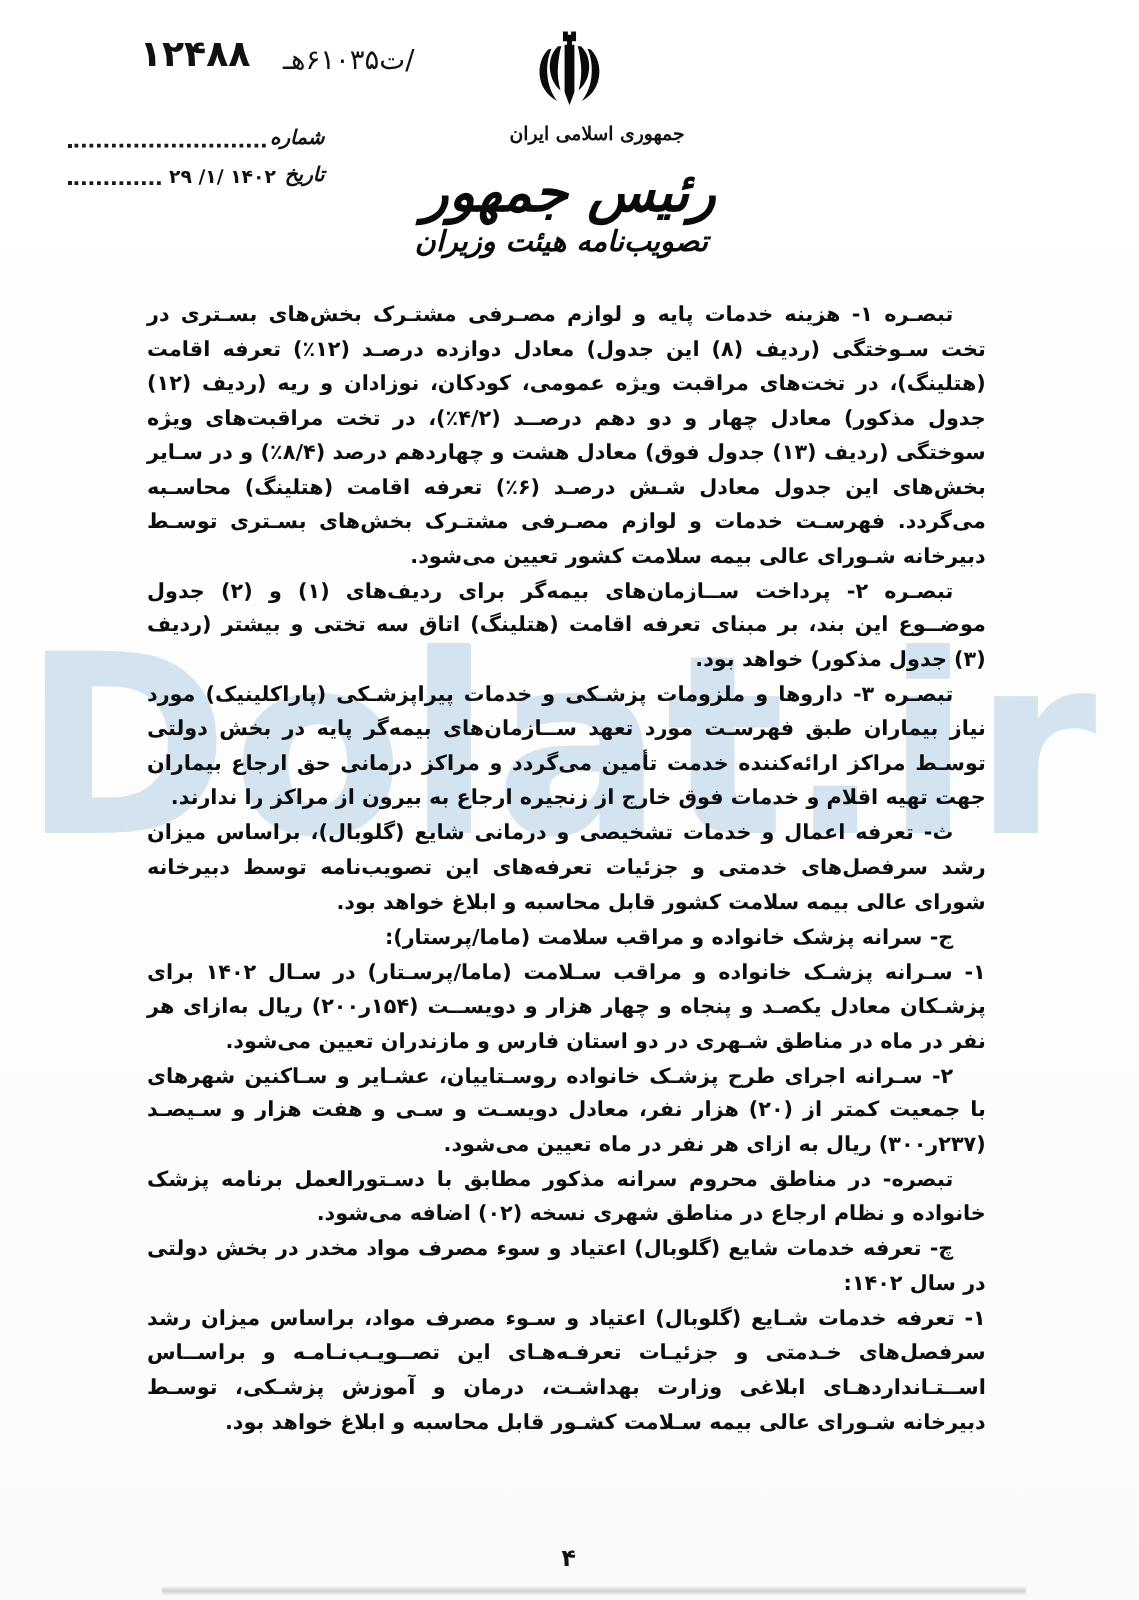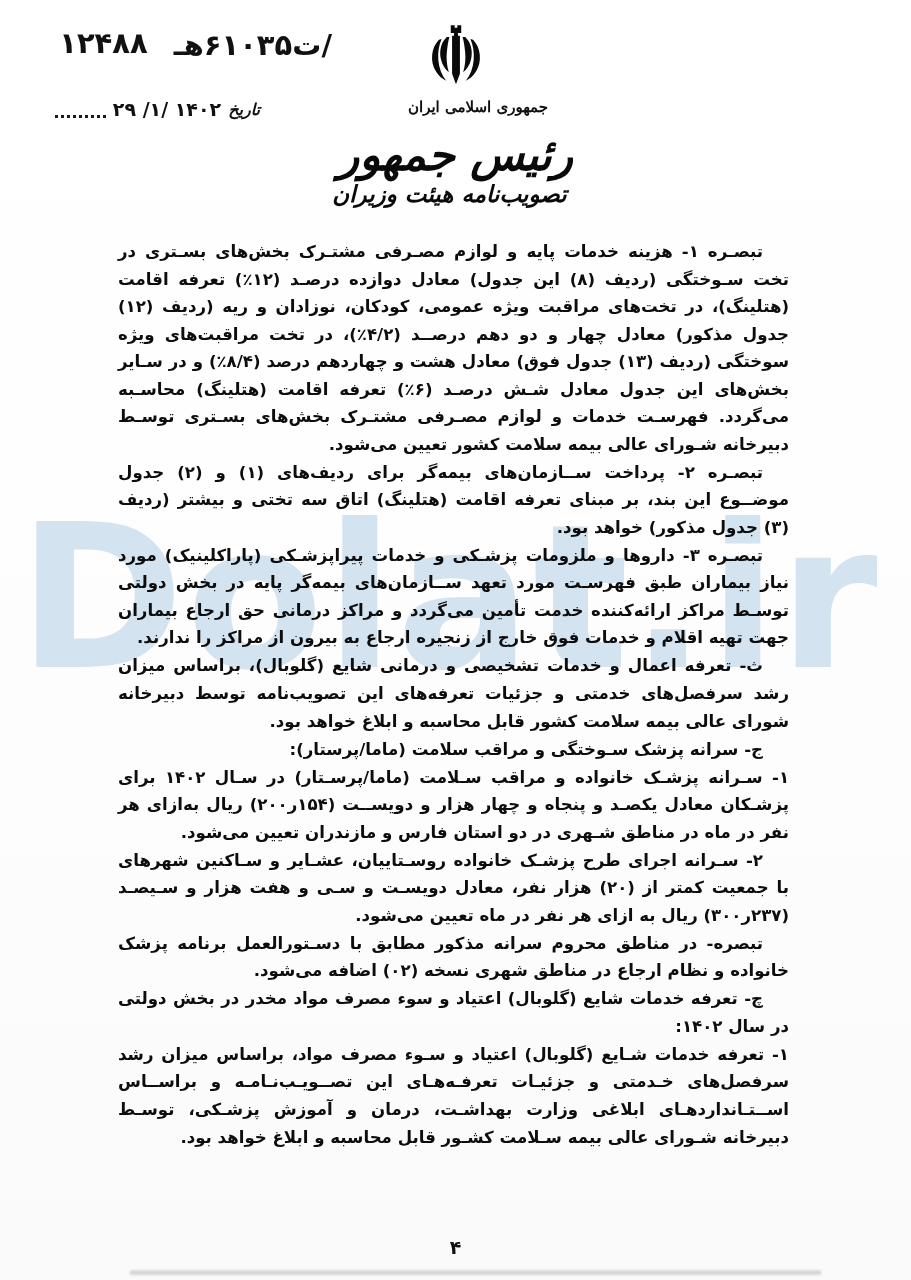--- a/index.html
+++ b/index.html
@@ -77,22 +77,22 @@
     gap: 26px;
     font-size: 27px;
     font-weight: 700;
     letter-spacing: 1px;
   }
   #reg-numbers .serial {
     font-size: 29px;
     font-weight: 700;
   }
   #reg-numbers .code {
-    font-size: 29px;
-    font-weight: 700;
+    font-size: 22px;
+    font-weight: 400;
     transform: translateY(2px);
   }
 
   
   #meta-block {
     position: absolute;
     top: 92px;
     left: 55px;
     width: 205px;
     direction: rtl;
@@ -112,21 +112,21 @@
     white-space: nowrap;
     transform: translateY(-3px);
   }
   .meta-dots {
     flex: 1;
     border-bottom: 3px dotted #1a1a1a;
     height: 9px;
     margin-bottom: 4px;
   }
   .meta-value {
-    font-size: 19px;
+    font-size: 15px;
     font-weight: 700;
     letter-spacing: 1px;
     white-space: nowrap;
     padding: 0 4px;
     transform: translateY(-2px);
   }
 
   
   #crest-block {
     position: absolute;
@@ -218,20 +218,24 @@
 
   <div class="header">
 
     <div id="reg-numbers">
       <span class="code">/ت۶۱۰۳۵هـ</span>
       <span class="serial">۱۲۴۸۸</span>
     </div>
 
     <div id="meta-block">
       <div class="meta-row">
+        <span class="meta-label">شماره</span>
+        <span class="meta-dots"></span>
+      </div>
+      <div class="meta-row">
         <span class="meta-label">تاریخ</span>
         <span class="meta-value">۱۴۰۲ /۱/ ۲۹</span>
         <span class="meta-dots"></span>
       </div>
     </div>
 
     <div id="crest-block">
       <svg id="emblem" viewBox="0 0 100 110" aria-hidden="true">
         <g fill="#0a0a0a">
 
@@ -254,21 +258,21 @@
       <div id="doc-kind">تصویب‌نامه هیئت وزیران</div>
     </div>
 
   </div>
 
   <div id="body-text">
       <p>تبصـره ۱- هزینه خدمات پایه و لوازم مصـرفی مشتـرک بخش‌های بسـتری در تخت سـوختگی (ردیف (۸) این جدول) معادل دوازده درصـد (۱۲٪) تعرفه اقامت (هتلینگ)، در تخت‌های مراقبت ویژه عمومی، کودکان، نوزادان و ریه (ردیف (۱۲) جدول مذکور) معادل چهار و دو دهم درصــد (۴/۲٪)، در تخت مراقبت‌های ویژه سوختگی (ردیف (۱۳) جدول فوق) معادل هشت و چهاردهم درصد (۸/۴٪) و در سـایر بخش‌های این جدول معادل شـش درصـد (۶٪) تعرفه اقامت (هتلینگ) محاسـبه می‌گردد. فهرسـت خدمات و لوازم مصـرفی مشتـرک بخش‌های بسـتری توسـط دبیرخانه شـورای عالی بیمه سلامت کشور تعیین می‌شود.</p>
       <p>تبصـره ۲- پرداخت ســازمان‌های بیمه‌گر برای ردیف‌های (۱) و (۲) جدول موضــوع این بند، بر مبنای تعرفه اقامت (هتلینگ) اتاق سه تختی و بیشتر (ردیف (۳) جدول مذکور) خواهد بود.</p>
       <p>تبصـره ۳- داروها و ملزومات پزشـکی و خدمات پیراپزشـکی (پاراکلینیک) مورد نیاز بیماران طبق فهرسـت مورد تعهد ســازمان‌های بیمه‌گر پایه در بخش دولتی توسـط مراکز ارائه‌کننده خدمت تأمین می‌گردد و مراکز درمانی حق ارجاع بیماران جهت تهیه اقلام و خدمات فوق خارج از زنجیره ارجاع به بیرون از مراکز را ندارند.</p>
       <p>ث- تعرفه اعمال و خدمات تشخیصی و درمانی شایع (گلوبال)، براساس میزان رشد سرفصل‌های خدمتی و جزئیات تعرفه‌های این تصویب‌نامه توسط دبیرخانه شورای عالی بیمه سلامت کشور قابل محاسبه و ابلاغ خواهد بود.</p>
-      <p>ج- سرانه پزشک سـوختگی و مراقب سلامت (ماما/پرستار):</p>
+      <p>ج- سرانه پزشک خانواده و مراقب سلامت (ماما/پرستار):</p>
       <p class="no-indent">۱- سـرانه پزشـک خانواده و مراقب سـلامت (ماما/پرسـتار) در سـال ۱۴۰۲ برای پزشـکان معادل یکصـد و پنجاه و چهار هزار و دویســت (۱۵۴ر۲۰۰) ریال به‌ازای هر نفر در ماه در مناطق شـهری در دو استان فارس و مازندران تعیین می‌شود.</p>
       <p>۲- سـرانه اجرای طرح پزشـک خانواده روسـتاییان، عشـایر و سـاکنین شهرهای با جمعیت کمتر از (۲۰) هزار نفر، معادل دویسـت و سـی و هفت هزار و سـیصـد (۲۳۷ر۳۰۰) ریال به ازای هر نفر در ماه تعیین می‌شود.</p>
       <p>تبصره- در مناطق محروم سرانه مذکور مطابق با دسـتورالعمل برنامه پزشک خانواده و نظام ارجاع در مناطق شهری نسخه (۰۲) اضافه می‌شود.</p>
       <p>چ- تعرفه خدمات شایع (گلوبال) اعتیاد و سوء مصرف مواد مخدر در بخش دولتی در سال ۱۴۰۲:</p>
       <p class="no-indent">۱- تعرفه خدمات شـایع (گلوبال) اعتیاد و سـوء مصرف مواد، براساس میزان رشد سرفصل‌های خـدمتی و جزئیـات تعرفـه‌هـای این تصــویـب‌نـامـه و براســاس اســتـانداردهـای ابلاغی وزارت بهداشـت، درمان و آموزش پزشـکی، توسـط دبیرخانه شـورای عالی بیمه سـلامت کشـور قابل محاسبه و ابلاغ خواهد بود.</p>
     </div>
 
   <div id="page-number">۴</div>
 
   <div id="bottom-edge"></div>

